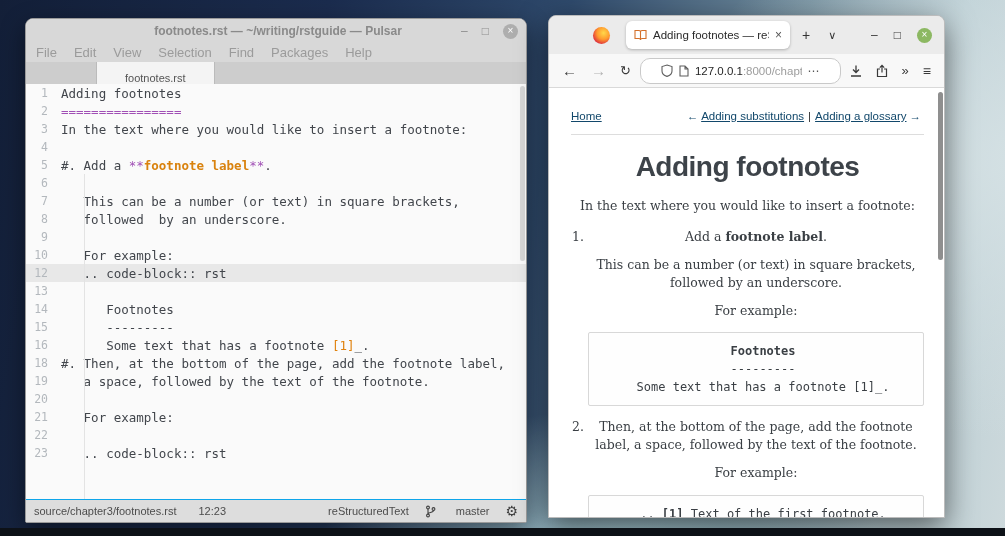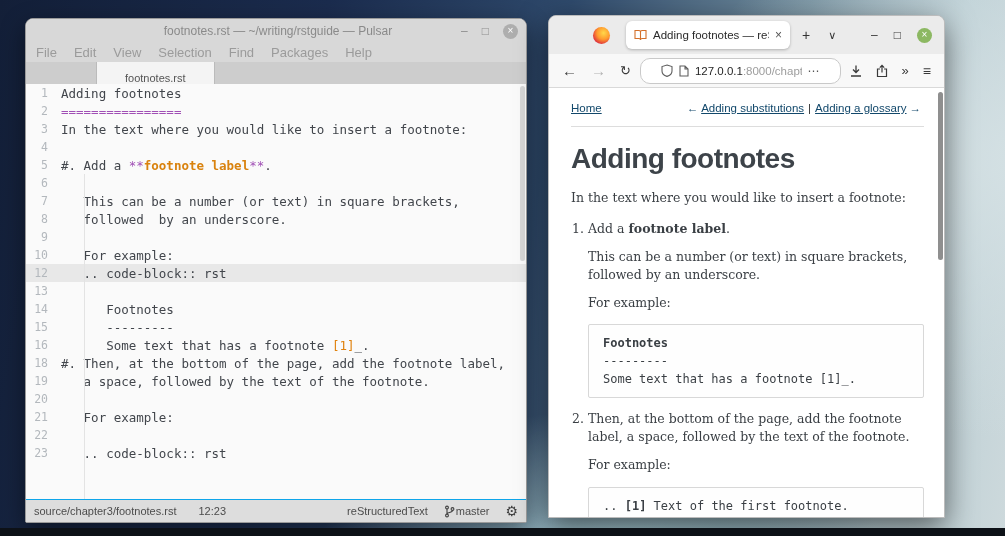--- a/index.html
+++ b/index.html
@@ -11,21 +11,21 @@
       radial-gradient(circle 2px at 12% 8%, #cfd8ea 0 40%, transparent 60%),
       radial-gradient(circle 1.5px at 30% 4%, #b8c4da 0 40%, transparent 60%),
       linear-gradient(100deg,#131f38 0%,#1b2c4e 30%,#2f4a6c 52%,#74909f 74%,#b9cdd3 88%,#cdd9dc 100%);}
   #taskbar{position:absolute;left:0;bottom:0;width:100%;height:8px;background:#0d1117;}
 
   
   #pulsar{position:absolute;left:25px;top:18px;width:502px;height:505px;border-radius:8px 8px 2px 2px;
     background:#fafafa;box-shadow:0 8px 24px rgba(0,0,0,.45);display:flex;flex-direction:column;overflow:hidden;
     border:1px solid #9a9a9a;box-sizing:border-box;}
   .p-titlebar{height:24px;background:#d8d8d8;display:flex;align-items:center;position:relative;flex:0 0 auto;}
-  .p-title{position:absolute;left:4px;right:0;text-align:center;font-size:12px;font-weight:normal;color:#8a8a8a;}
+  .p-title{position:absolute;left:4px;right:0;text-align:center;font-size:12px;font-weight:bold;color:#8a8a8a;}
   .p-controls{position:absolute;right:8px;top:0;height:24px;display:flex;align-items:center;gap:14px;}
   .p-glyph{color:#8f8f8f;font-size:12px;line-height:1;}
   .circle-btn{width:15px;height:15px;border-radius:50%;display:flex;align-items:center;justify-content:center;
     font-size:10px;line-height:1;color:#fff;}
   .p-close{background:#aeaeae;}
   .p-menubar{height:19px;background:#d8d8d8;display:flex;align-items:center;padding-left:10px;gap:17px;flex:0 0 auto;}
   .p-menu{font-size:13px;color:#9b9b9b;}
   .p-tabbar{height:22px;background:#cdcdcd;display:flex;flex:0 0 auto;}
   .p-tab{margin-left:70px;background:#f4f4f4;color:#555;font-size:11px;display:flex;align-items:center;
     padding:16px 28px;border-left:1px solid #bbb;border-right:1px solid #bbb;}
@@ -67,26 +67,26 @@
   .nav-btn.disabled{color:#b3b3b3;}
   .urlbar{flex:1 1 auto;height:24px;background:#fff;border:1px solid #c9c9c9;border-radius:10px;display:flex;
     align-items:center;padding:0 20px;gap:6px;min-width:0;}
   .url-text{font-size:11.5px;white-space:nowrap;overflow:hidden;min-width:0;flex:1 1 auto;}
   .url-host{color:#1f1f1f;}
   .url-path{color:#9d9d9d;}
   .url-more{font-size:12px;color:#555;flex:0 0 auto;}
   .f-icon{flex:0 0 auto;display:flex;align-items:center;}
   .f-content{flex:1 1 auto;background:#fff;position:relative;overflow:hidden;}
   .f-scrollthumb{position:absolute;right:1px;top:4px;width:5px;height:168px;background:#8f8f8f;border-radius:3px;}
-  .page{padding:14px 20px 0 22px;}
+  .page{padding:14px 20px 0 22px;text-align:center;}
   .page-nav{display:flex;align-items:baseline;font-size:11.5px;color:#333;}
   .page-nav a{color:#12486b;text-decoration:underline;}
   .page-nav .arrow{color:#12486b;text-decoration:none;margin:0 3px;}
   .page-nav .sep{margin:0 4px;color:#333;}
-  .page-nav-right{margin-left:auto;}
+  .page-nav-right{margin-left:auto;margin-top:8px;}
   .page hr{border:none;border-top:1px solid #ddd;margin:12px 0 0 0;}
   .page h1{font-size:28px;color:#3d4349;margin:16px 0 14px 0;letter-spacing:-0.5px;}
   .page .body-text{font-family:"DejaVu Serif",serif;font-size:12.5px;color:#3a3f44;line-height:1.45;}
   .page ol{margin:12px 0 0 0;padding-left:17px;}
   .page li{margin-bottom:12px;}
   .page li p{margin:10px 0;}
   .codebox{border:1px solid #d8d8d8;background:#fefefe;border-radius:2px;padding:9px 0 9px 14px;margin:12px 0;
     font-family:"DejaVu Sans Mono",monospace;font-size:12px;color:#3a3f44;line-height:1.5;}
   .codebox .cline{white-space:pre;}
   .b{font-weight:bold;}
@@ -211,21 +211,21 @@
         </div>
       <div class="p-scroll"></div>
     </div>
     <div class="p-statusbar">
       <div class="p-status-left">
         <span>source/chapter3/footnotes.rst</span>
         <span>12:23</span>
       </div>
       <div class="p-status-right">
         <span>reStructuredText</span>
-        <span style="display:flex;gap:1px;">
+        <span style="display:flex;gap:20px;">
           <span class="f-icon">
             <svg width="11" height="13" viewBox="0 0 11 13">
                 <g fill="none" stroke="#3f3f3f" stroke-width="1.1">
                   <circle cx="3" cy="2.5" r="1.4"></circle>
                   <circle cx="3" cy="10.5" r="1.4"></circle>
                   <circle cx="8.5" cy="4" r="1.4"></circle>
                   <path d="M3 4 v5 M8.5 5.5 c0 2.5 -5.5 1.5 -5.5 3.5"></path>
                 </g>
               </svg>
           </span>

